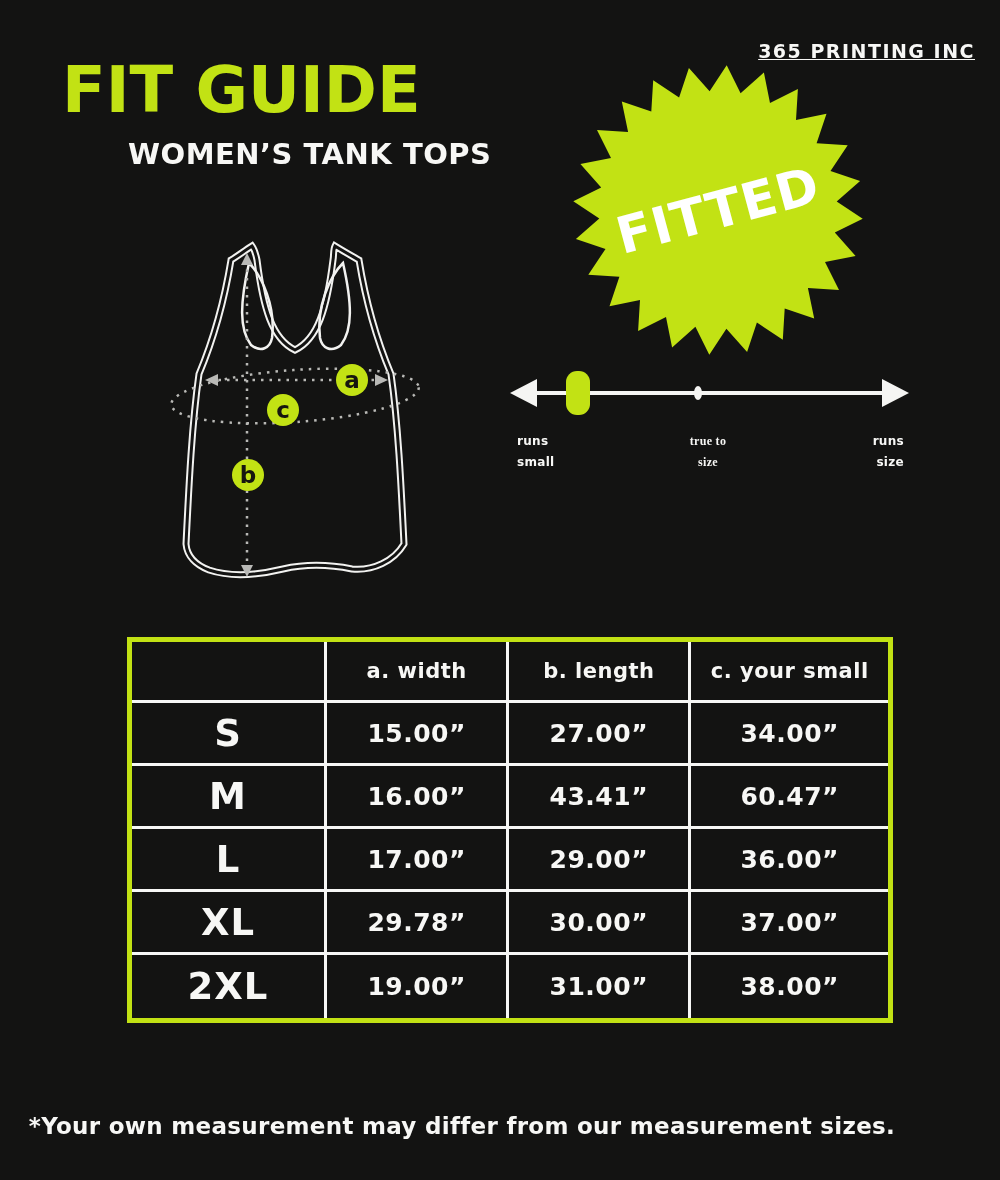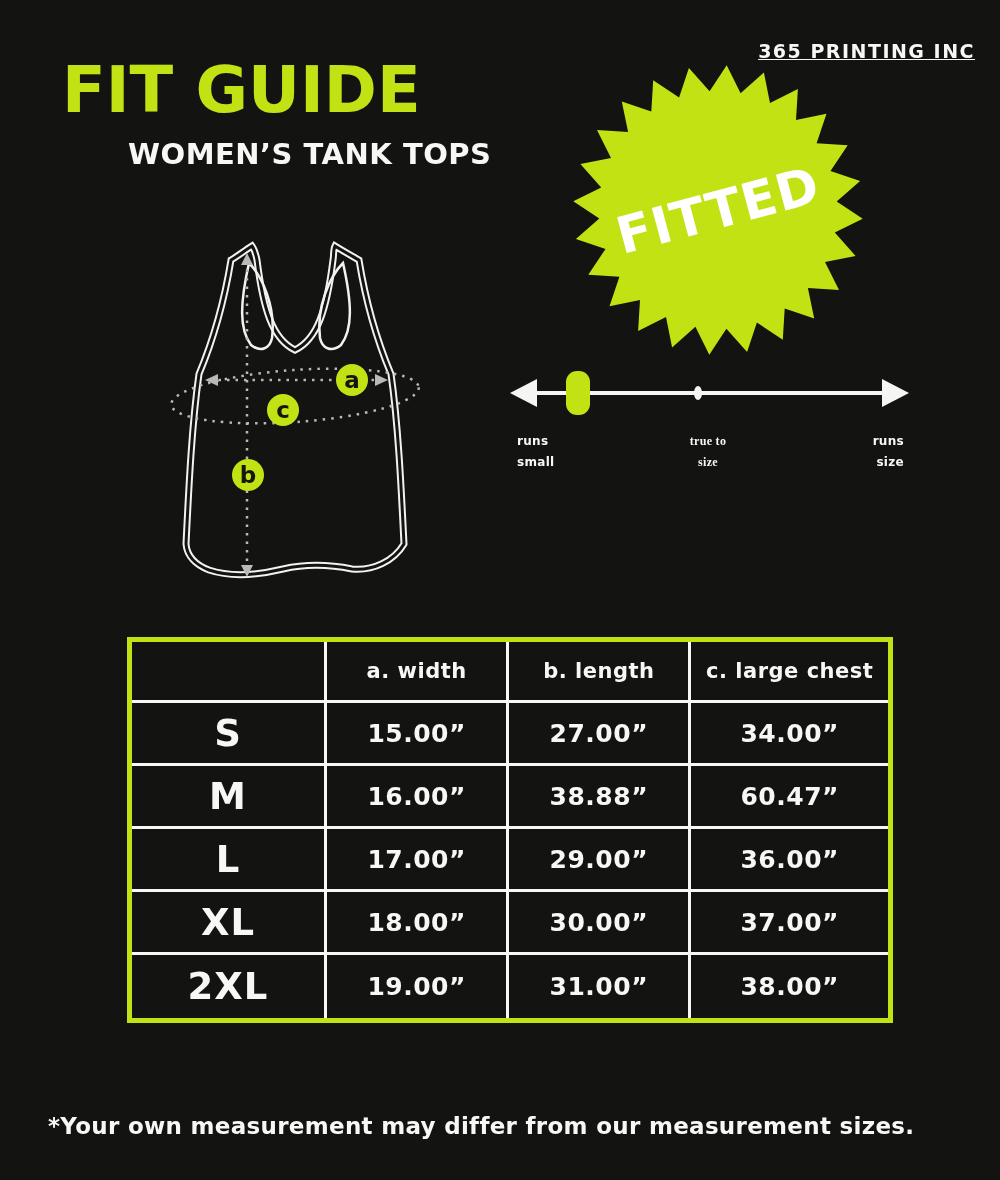--- a/index.html
+++ b/index.html
@@ -63,23 +63,22 @@
     color:var(--white);
   }
   .size-table th:last-child,.size-table td:last-child{border-right:none;}
   .size-table tr:last-child td{border-bottom:none;}
   .size-table th{height:61px;font-size:21px;font-weight:bold;letter-spacing:0.5px;}
   .size-table td{height:63px;}
   .size-table td.size{font-size:37px;font-weight:800;letter-spacing:1px;}
   .size-table td.val{font-size:25px;font-weight:bold;letter-spacing:0.5px;}
   .footnote{
     position:absolute;left:0;top:1113px;width:924px;
-    font-size:23px;font-weight:bold;letter-spacing:0.3px;
-    color:var(--white);
-    margin-left:48px;
+    text-align:center;font-size:23px;font-weight:bold;letter-spacing:0.3px;
+    color:var(--white);
   }
   .marker-letter{
     font-family:"DejaVu Sans","Liberation Sans",sans-serif;
     font-weight:800;font-size:23px;fill:#16160f;
   }
 </style>
 </head>
 <body>
 
 <div class="brand">365 PRINTING INC</div>
@@ -194,43 +193,43 @@
     <col style="width:25.8%">
       <col style="width:24.1%">
       <col style="width:24.1%">
       <col style="width:26%">
   </colgroup>
   <tbody>
       <tr>
     <th></th>
     <th>a. width</th>
     <th>b. length</th>
-    <th>c. large chest</th>
+    <th>c. your small</th>
   </tr>
   <tr>
     <td class="size">S</td>
     <td class="val">15.00”</td>
     <td class="val">27.00”</td>
     <td class="val">34.00”</td>
   </tr>
   <tr>
     <td class="size">M</td>
     <td class="val">16.00”</td>
-    <td class="val">38.88”</td>
+    <td class="val">43.41”</td>
     <td class="val">60.47”</td>
   </tr>
   <tr>
     <td class="size">L</td>
     <td class="val">17.00”</td>
     <td class="val">29.00”</td>
     <td class="val">36.00”</td>
   </tr>
   <tr>
     <td class="size">XL</td>
-    <td class="val">18.00”</td>
+    <td class="val">29.78”</td>
     <td class="val">30.00”</td>
     <td class="val">37.00”</td>
   </tr>
   <tr>
     <td class="size">2XL</td>
     <td class="val">19.00”</td>
     <td class="val">31.00”</td>
     <td class="val">38.00”</td>
   </tr>
 </tbody>

